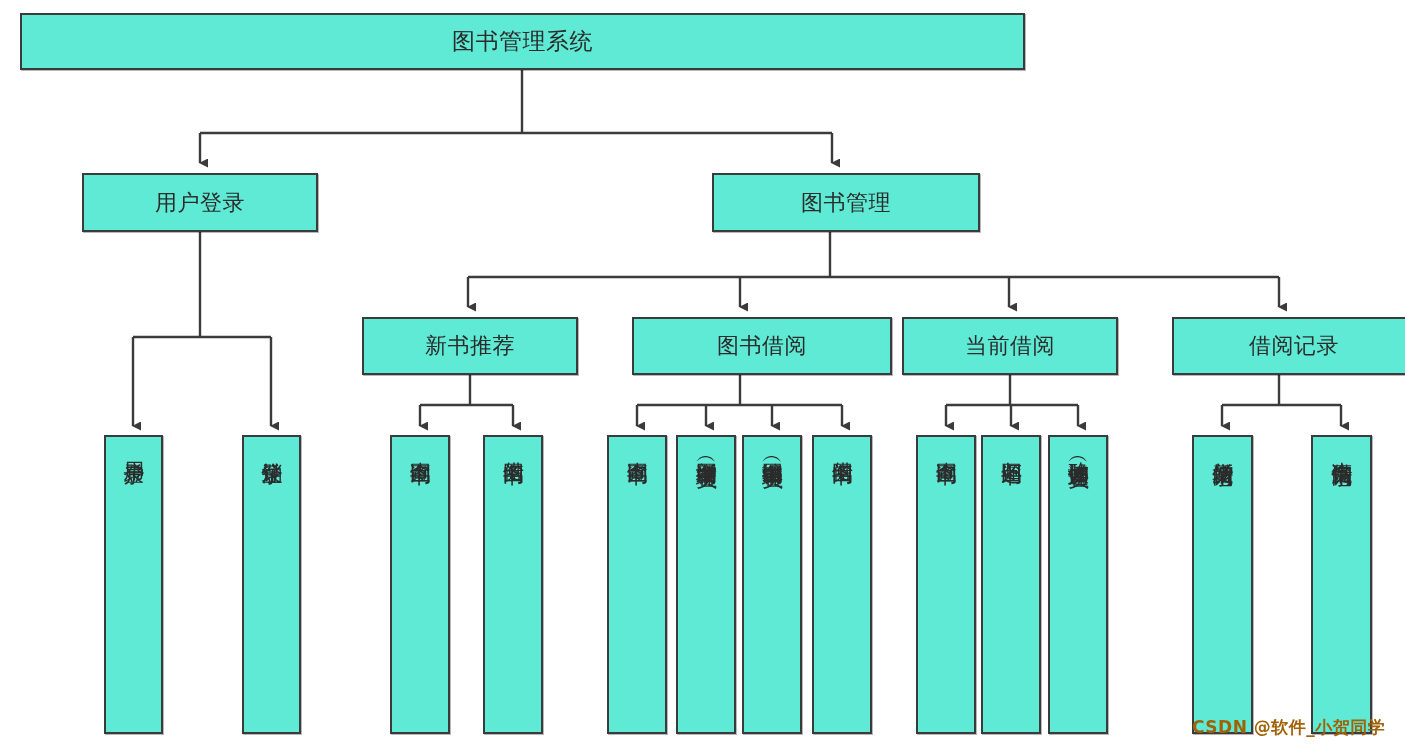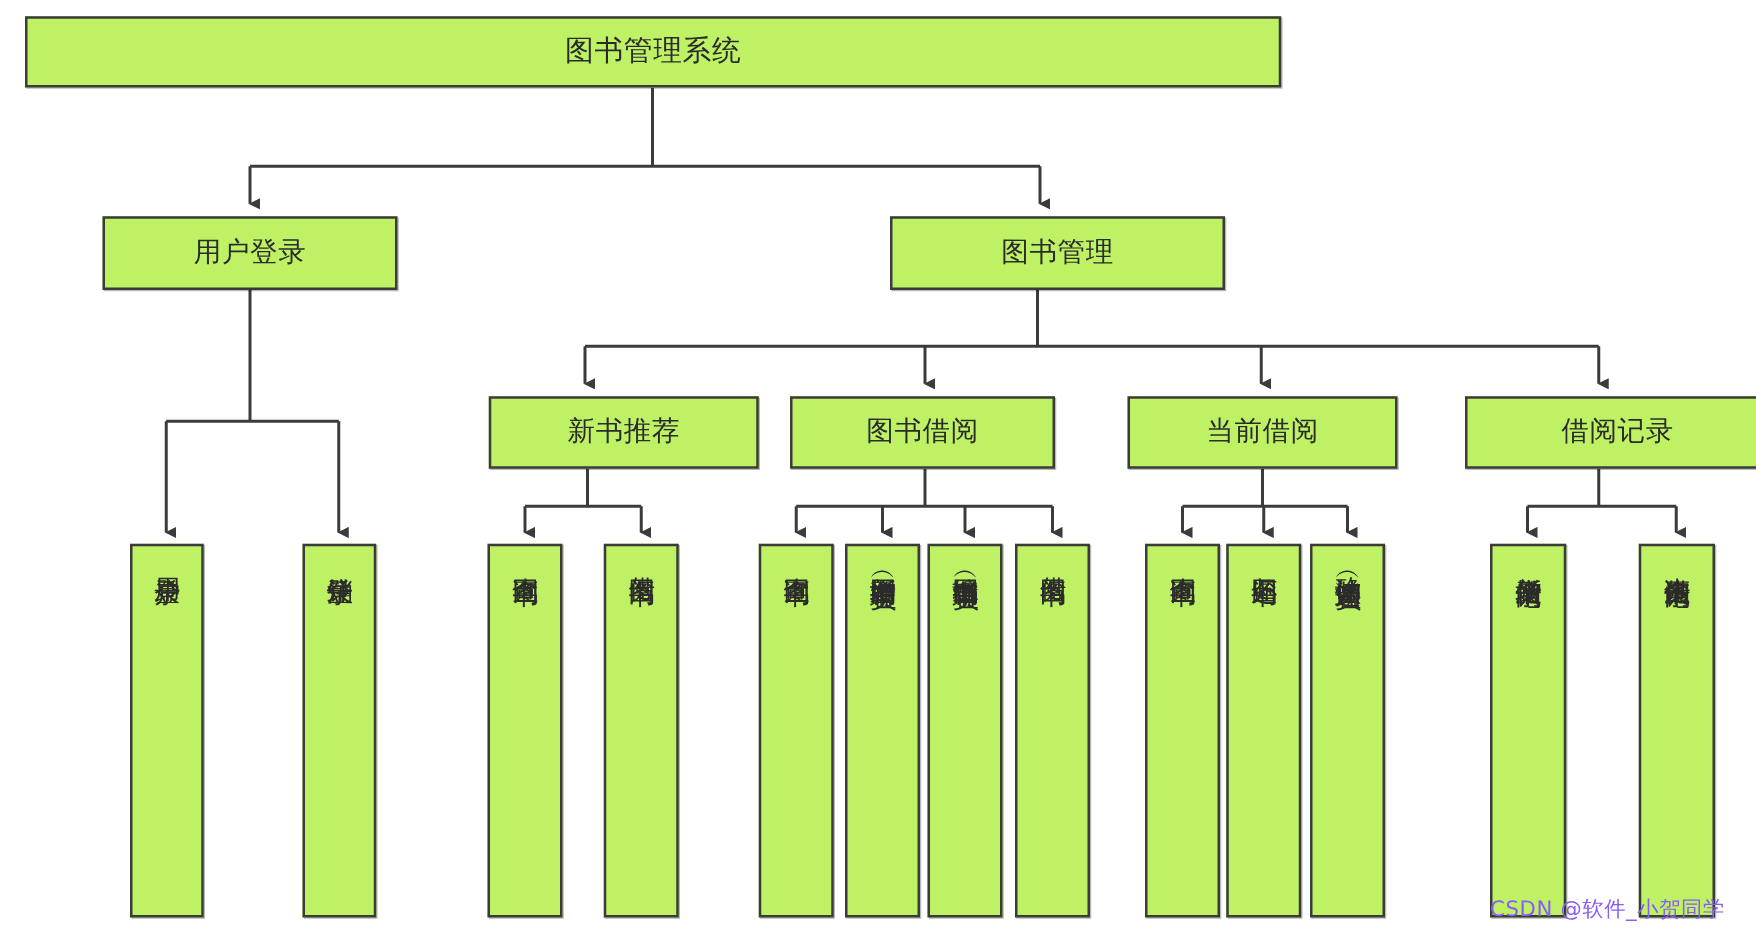--- a/index.html
+++ b/index.html
@@ -22,21 +22,21 @@
     position: absolute;
     left: 0;
     top: 0;
     width: 1405px;
     height: 747px;
     pointer-events: none;
   }
   .node {
     position: absolute;
     box-sizing: border-box;
-    background: #bef264;
+    background: #5eead4;
     border: 2px solid #3b3b3b;
     box-shadow: 1px 1px 0 0 rgba(0,0,0,0.28);
     display: flex;
     align-items: center;
     justify-content: center;
     color: #2b2b2b;
     z-index: 2;
   }
   .node .label {
     display: block;
@@ -63,26 +63,27 @@
     writing-mode: vertical-rl;
     text-orientation: upright;
     font-size: 21px;
     line-height: 1.28;
     letter-spacing: 1px;
     white-space: nowrap;
     max-height: 100%;
   }
   .watermark {
     position: absolute;
-    color: #8b5cf6;
+    color: #a16207;
     font-size: 17px;
     letter-spacing: 0.5px;
     white-space: nowrap;
     z-index: 3;
     user-select: none;
+    font-weight: bold;
   }
 </style>
 </head>
 <body>
 
 <div id="diagram-root">
 
   <svg class="connectors" viewBox="0 0 1405 747" xmlns="http://www.w3.org/2000/svg">
     <defs>
       <marker id="arrowhead" markerWidth="9" markerHeight="9" refX="4.5" refY="8" orient="auto" markerUnits="userSpaceOnUse">
@@ -138,25 +139,25 @@
   </div>
 
   <div class="node horiz" style="left:82px; top:173px; width:236px; height:59px;">
     <span class="label">用户登录</span>
   </div>
 
   <div class="node horiz" style="left:712px; top:173px; width:268px; height:59px;">
     <span class="label">图书管理</span>
   </div>
 
-  <div class="node horiz" style="left:362px; top:317px; width:216px; height:58px;margin-left:29px;">
+  <div class="node horiz" style="left:362px; top:317px; width:216px; height:58px;">
     <span class="label">新书推荐</span>
   </div>
 
-  <div class="node horiz" style="left:632px; top:317px; width:212px; height:58px;">
+  <div class="node horiz" style="left:632px; top:317px; width:260px; height:58px;">
     <span class="label">图书借阅</span>
   </div>
 
   <div class="node horiz" style="left:902px; top:317px; width:216px; height:58px;justify-content:center;">
     <span class="label">当前借阅</span>
   </div>
 
   <div class="node horiz" style="left:1172px; top:317px; width:244px; height:58px;">
     <span class="label">借阅记录</span>
   </div>

